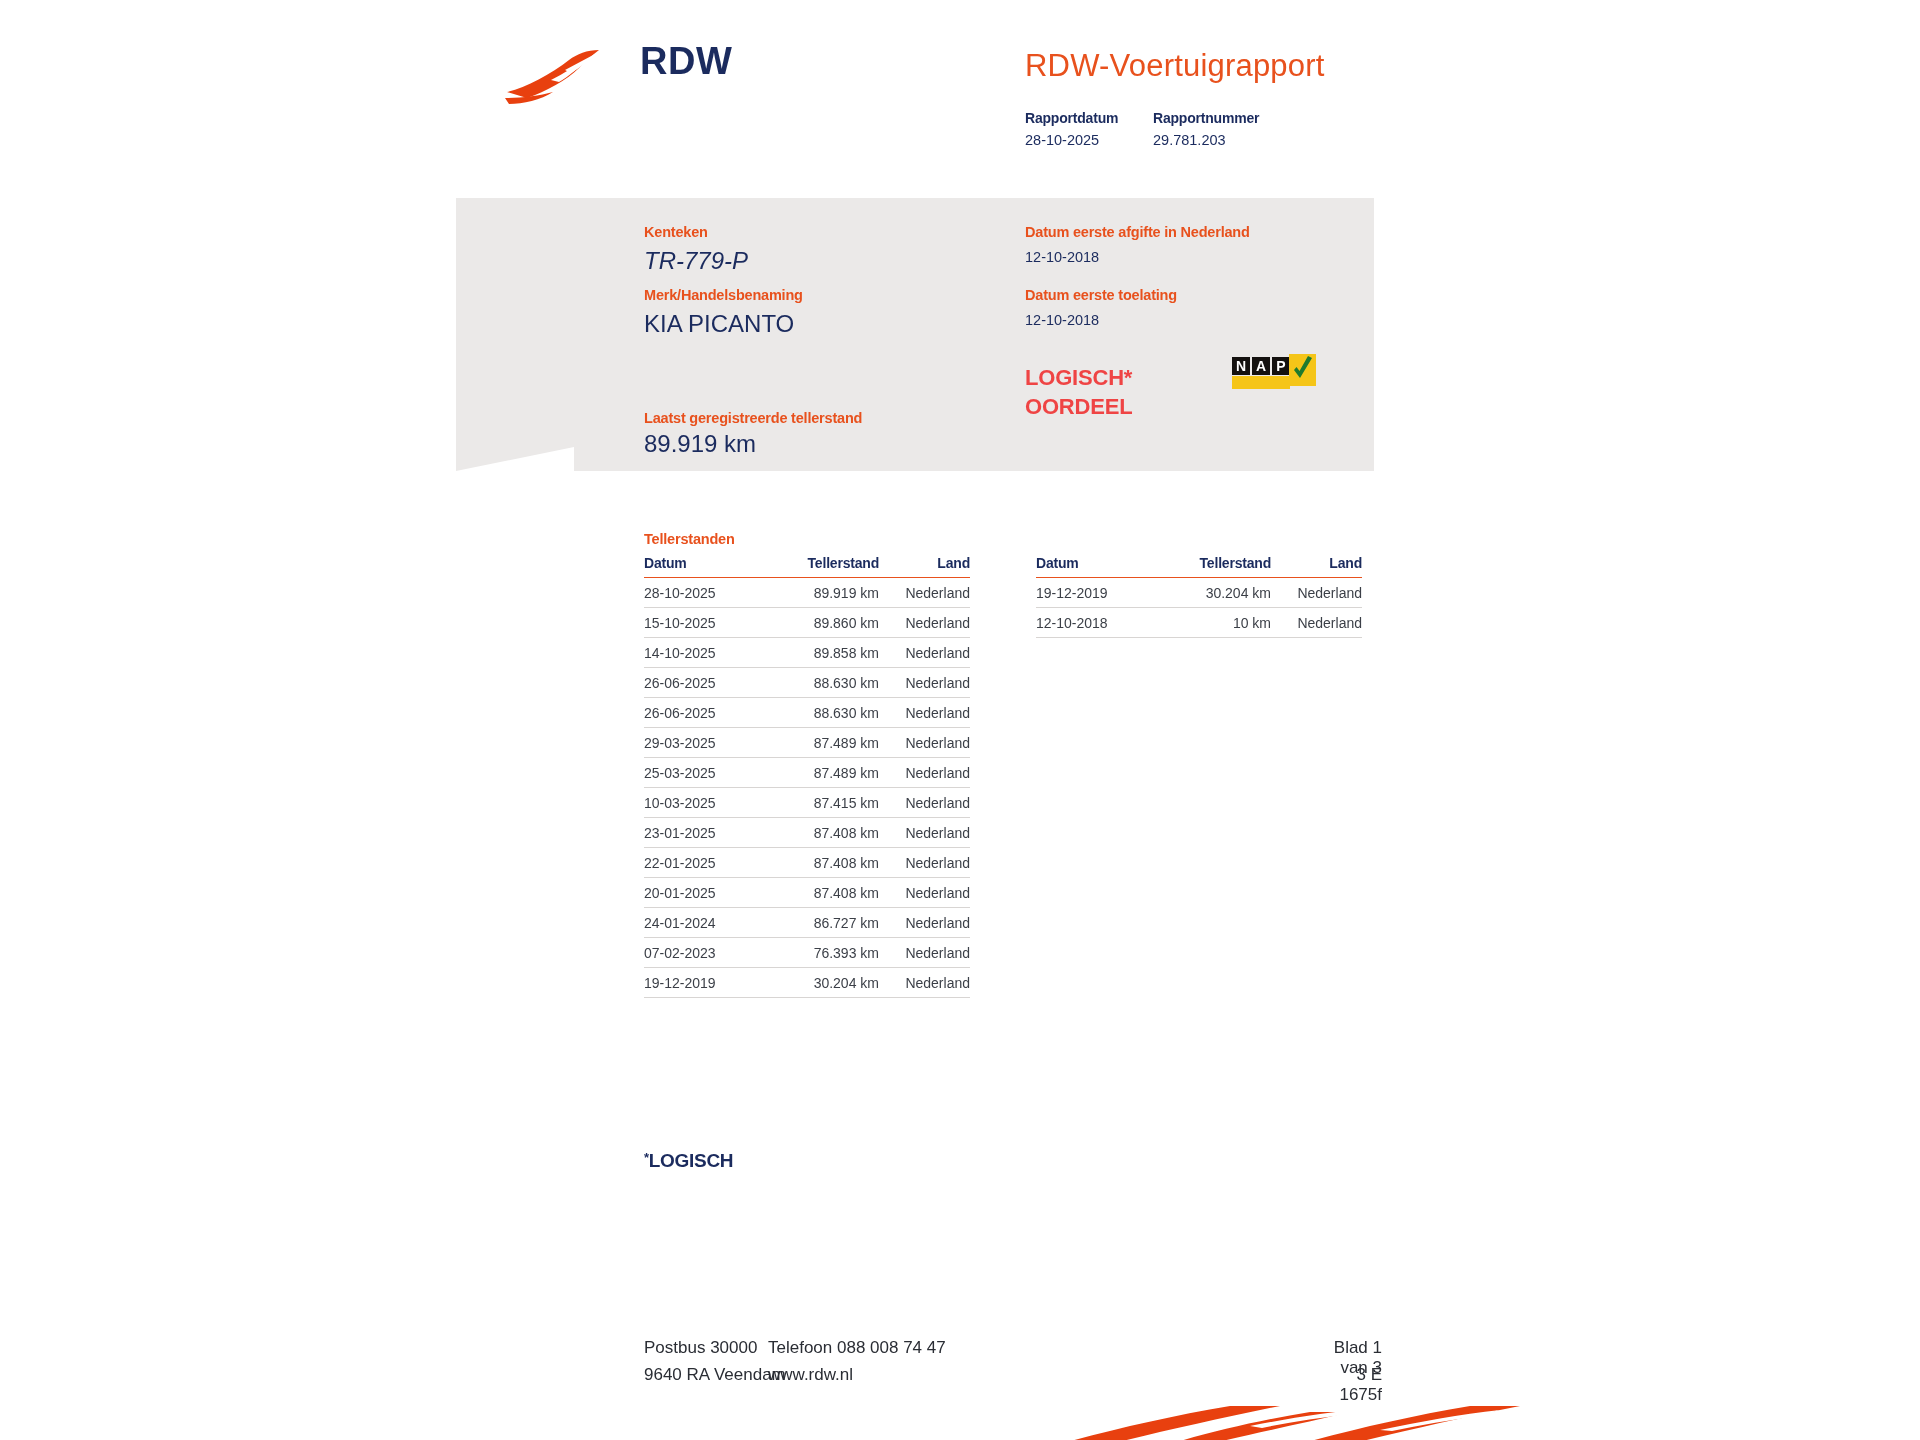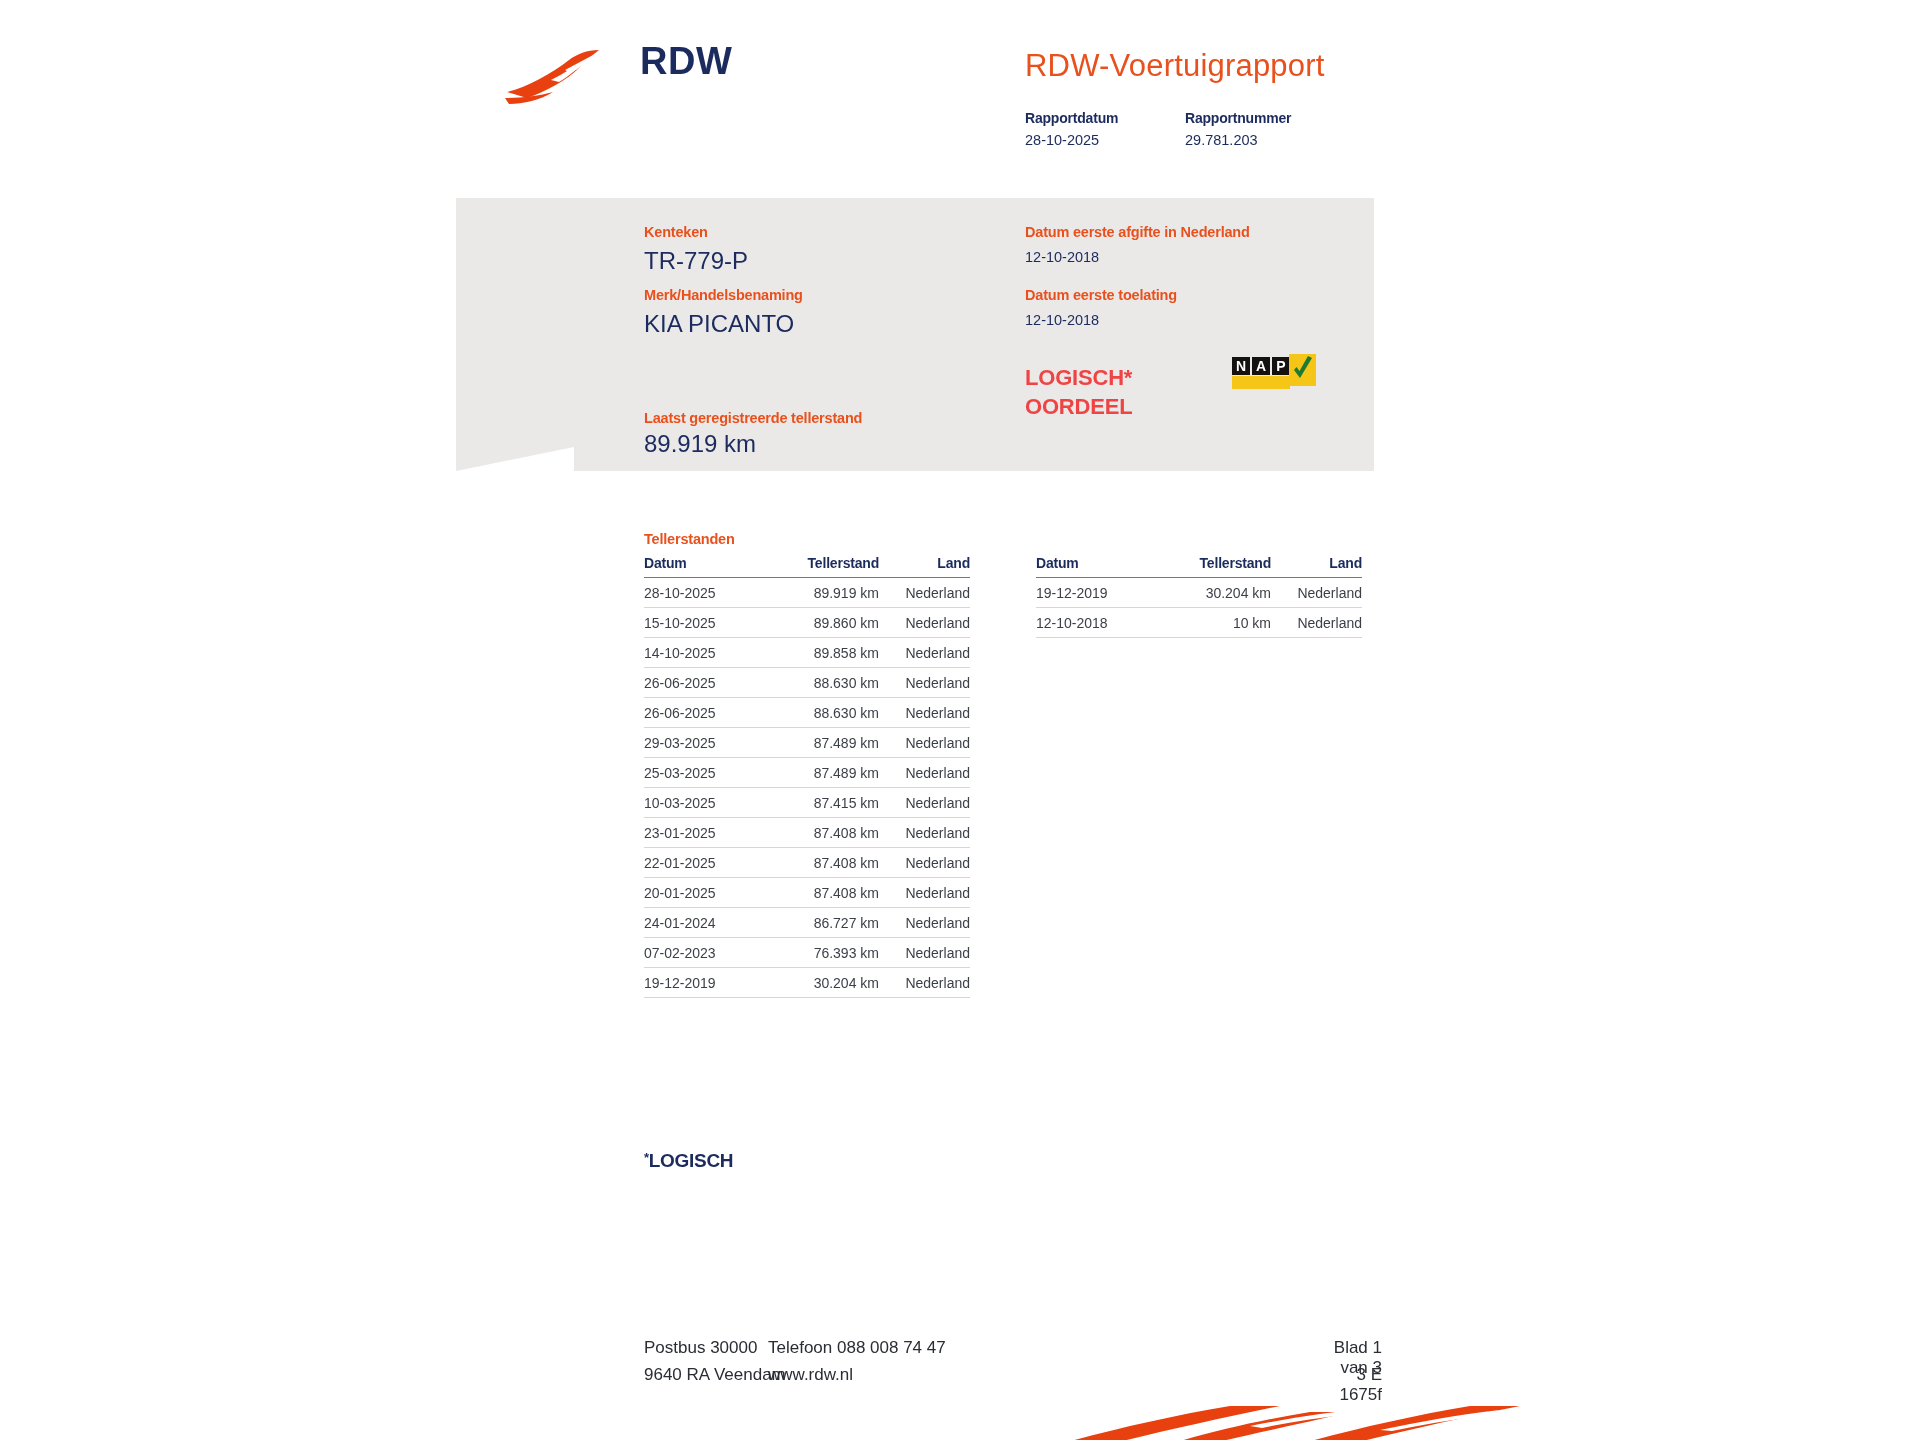--- a/index.html
+++ b/index.html
@@ -46,21 +46,21 @@
     font-size: 31px;
     color: #e8511d;
     letter-spacing: 0.2px;
   }
   .meta {
     position: absolute;
     left: 1025px;
     top: 110px;
     font-size: 14.5px;
   }
-  .meta-row { display: flex; gap: 32px; }
+  .meta-row { display: flex; }
   .meta-col { width: 128px; }
   .meta-label {
     font-weight: bold;
     letter-spacing: -0.2px;
     margin-bottom: 6px;
     font-size: 14px;
   }
   .meta-value { font-size: 14.5px; color: #1b2b5e; }
 
   
@@ -87,21 +87,21 @@
     font-size: 14.5px;
     letter-spacing: -0.2px;
   }
   .val {
     color: #1b2b5e;
     font-size: 24px;
   }
   .val-small { font-size: 14.5px; color: #1b2b5e; }
 
   .p-kenteken-l { position: absolute; left: 644px; top: 224px; }
-  .p-kenteken-v { position: absolute; left: 644px; top: 247px; }
+  .p-kenteken-v { position: absolute; left: 644px; top: 247px; font-style: italic; }
   .p-merk-l     { position: absolute; left: 644px; top: 287px; text-align: center; }
   .p-merk-v     { position: absolute; left: 644px; top: 310px; }
   .p-tel-l      { position: absolute; left: 644px; top: 410px; }
   .p-tel-v      { position: absolute; left: 644px; top: 430px; }
 
   .p-afg-l      { position: absolute; left: 1025px; top: 224px; }
   .p-afg-v      { position: absolute; left: 1025px; top: 249px; }
   .p-toel-l     { position: absolute; left: 1025px; top: 287px; }
   .p-toel-v     { position: absolute; left: 1025px; top: 312px; }
 

